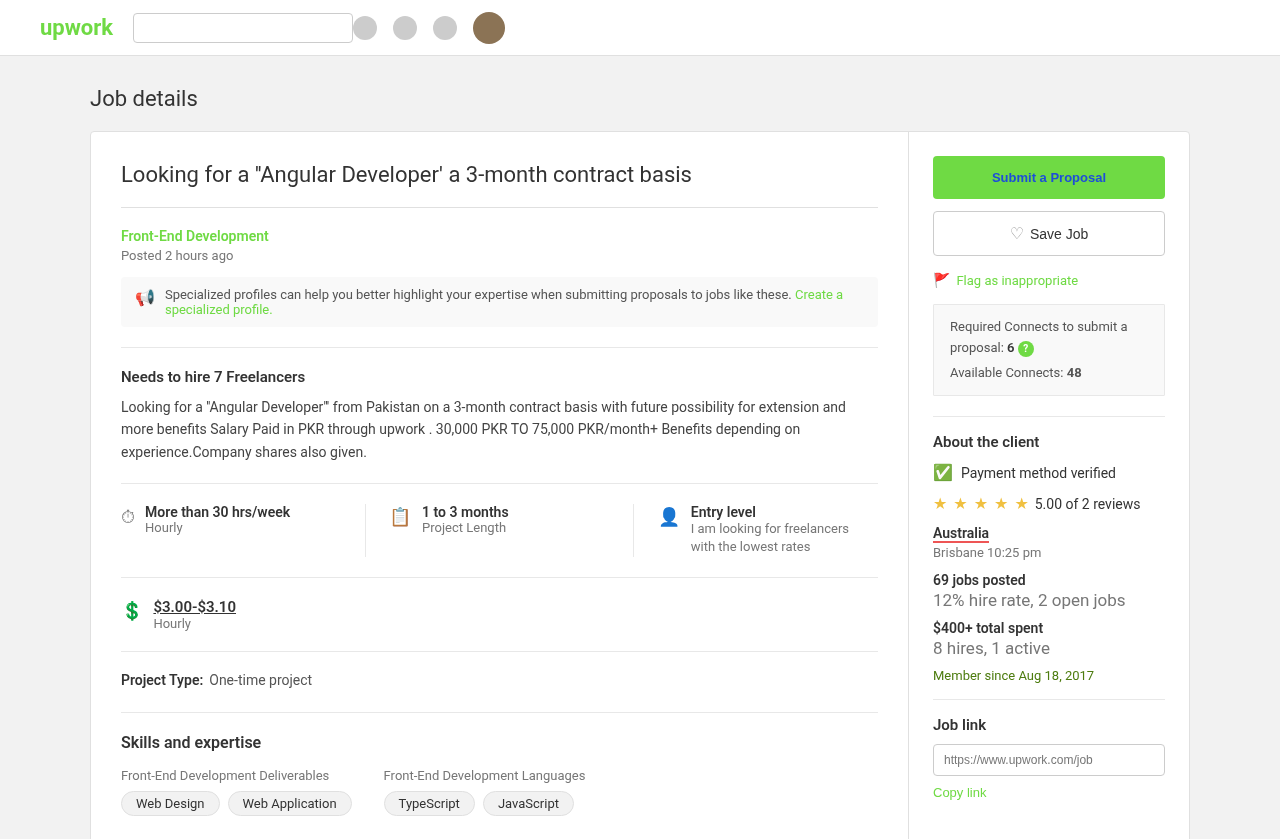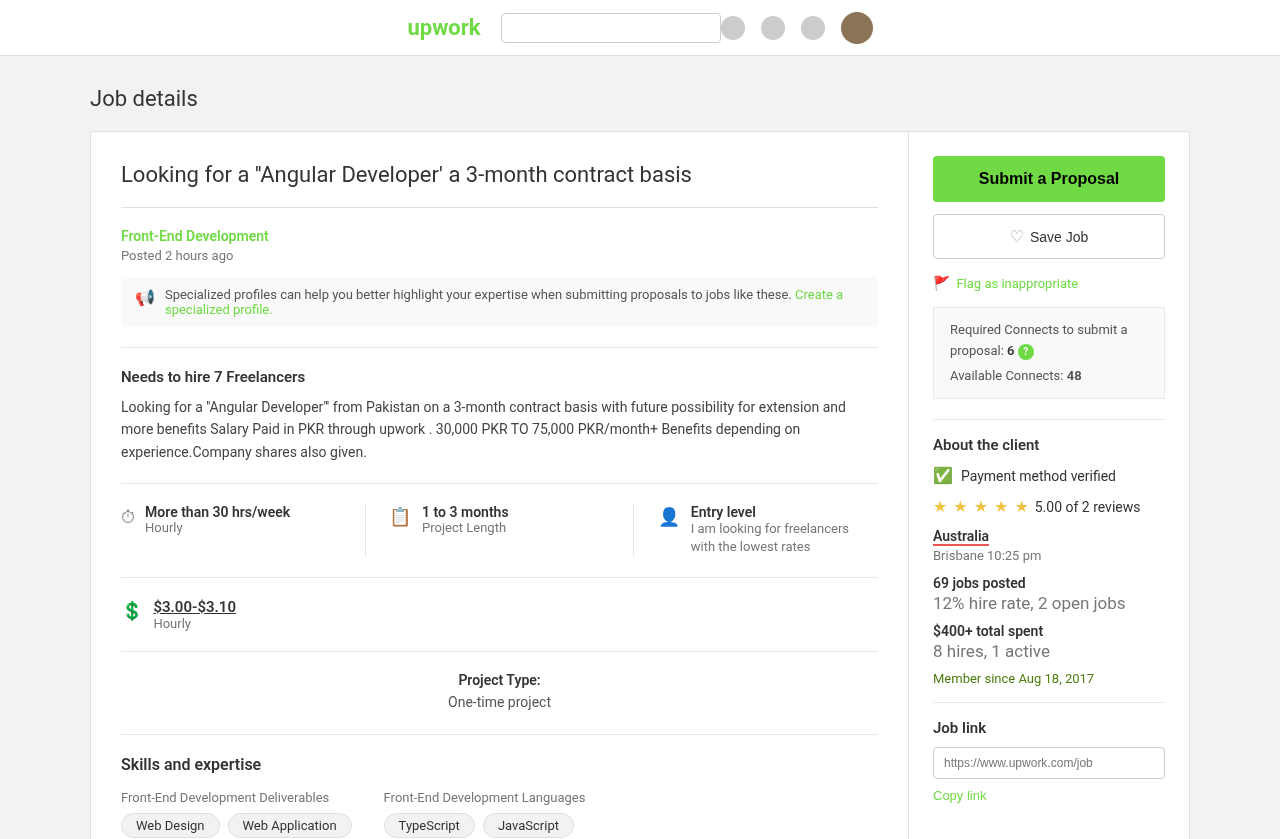--- a/index.html
+++ b/index.html
@@ -1,19 +1,19 @@
 <!DOCTYPE html>
 <html><head>
   <meta charset="utf-8">
   <style>
     * { box-sizing: border-box; margin: 0; padding: 0; }
     body { font-family: -apple-system, BlinkMacSystemFont, 'Segoe UI', Roboto, sans-serif; background: #f2f2f2; color: #333; font-size: 14px; }
 
     
-    .header { background: #fff; border-bottom: 1px solid #e0e0e0; padding: 12px 40px; height: 56px; display: flex; align-items: center; justify-content: center; }
+    .header { background: #fff; border-bottom: 1px solid #e0e0e0; padding: 12px 40px; height: 56px; display: flex; align-items: center; justify-content: flex-start; }
     .logo { color: #6fda44; font-size: 22px; font-weight: bold; }
     .header-search { border: 1px solid #ccc; border-radius: 4px; padding: 6px 12px; width: 220px; font-size: 14px; outline: none; }
     .header-right { display: flex; align-items: center; gap: 16px; }
     .header-icon { width: 24px; height: 24px; background: #ccc; border-radius: 50%; display: inline-block; }
     .avatar { width: 32px; height: 32px; background: #8b7355; border-radius: 50%; overflow: hidden; }
 
     
     .page-container { max-width: 1140px; margin: 0 auto; padding: 30px 20px; }
     .page-title { font-size: 22px; font-weight: 400; color: #333; margin-bottom: 20px; }
 
@@ -44,35 +44,35 @@
     .stat-label { font-size: 14px; font-weight: 600; color: #333; }
     .stat-sub { font-size: 13px; color: #777; }
 
     
     .hourly-row { display: flex; align-items: flex-start; gap: 10px; margin-bottom: 20px; }
     .hourly-icon { font-size: 18px; color: #777; margin-top: 2px; }
     .hourly-amount { font-size: 15px; font-weight: 600; color: #333; text-decoration: underline; }
     .hourly-label { font-size: 13px; color: #777; }
 
     
-    .project-type-row { display: flex; align-items: center; gap: 6px; margin-bottom: 24px; font-size: 14px; flex-direction: column; }
+    .project-type-row { display: flex; align-items: center; gap: 6px; margin-bottom: 24px; font-size: 14px; }
     .project-type-label { font-weight: 600; }
     .project-type-value { color: #555; }
 
     
     .skills-section { }
     .skills-title { font-size: 16px; font-weight: 600; margin-bottom: 16px; }
     .skills-group { margin-bottom: 16px; }
     .skills-group-title { font-size: 13px; color: #777; margin-bottom: 8px; }
     .skill-tags { display: flex; flex-wrap: wrap; gap: 8px; }
     .skill-tag { background: #f2f2f2; border: 1px solid #e0e0e0; border-radius: 20px; padding: 4px 14px; font-size: 13px; color: #333; }
 
     
     .right-panel { width: 280px; flex-shrink: 0; padding: 24px; }
-    .btn-submit { background: #6fda44; color: #000000; border: none; border-radius: 4px; padding: 14px 20px; width: 100%; font-size: 16px; font-weight: 600; cursor: pointer; margin-bottom: 12px; }
+    .btn-submit { background: #6fda44; color: #1d4ed8; border: none; border-radius: 4px; padding: 14px 20px; width: 100%; font-size: 13px; font-weight: 600; cursor: pointer; margin-bottom: 12px; }
     .btn-save { background: #fff; color: #333; border: 1px solid #ccc; border-radius: 4px; padding: 12px 20px; width: 100%; font-size: 14px; cursor: pointer; margin-bottom: 16px; display: flex; align-items: center; justify-content: center; gap: 6px; }
     .heart-icon { color: #999; font-size: 16px; }
 
     .flag-link { color: #6fda44; font-size: 13px; text-decoration: none; display: flex; align-items: center; gap: 6px; margin-bottom: 16px; }
     .flag-icon { font-size: 14px; }
 
     .connects-box { background: #f9f9f9; border: 1px solid #e8e8e8; border-radius: 1px; padding: 12px 16px; font-size: 13px; color: #555; line-height: 1.6; margin-bottom: 20px; }
     .connects-num { font-weight: 600; color: #333; }
     .info-icon { display: inline-block; width: 16px; height: 16px; background: #6fda44; border-radius: 50%; color: #fff; font-size: 10px; text-align: center; line-height: 16px; cursor: pointer; font-weight: bold; }
 

